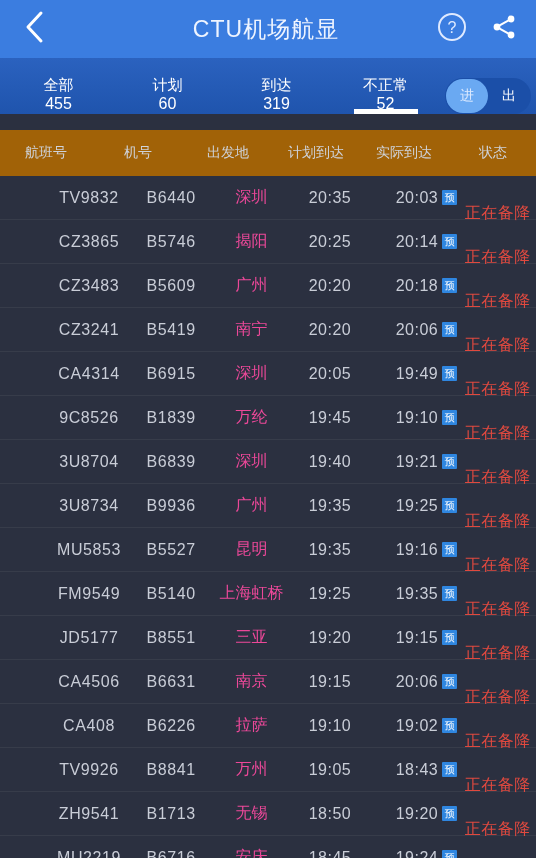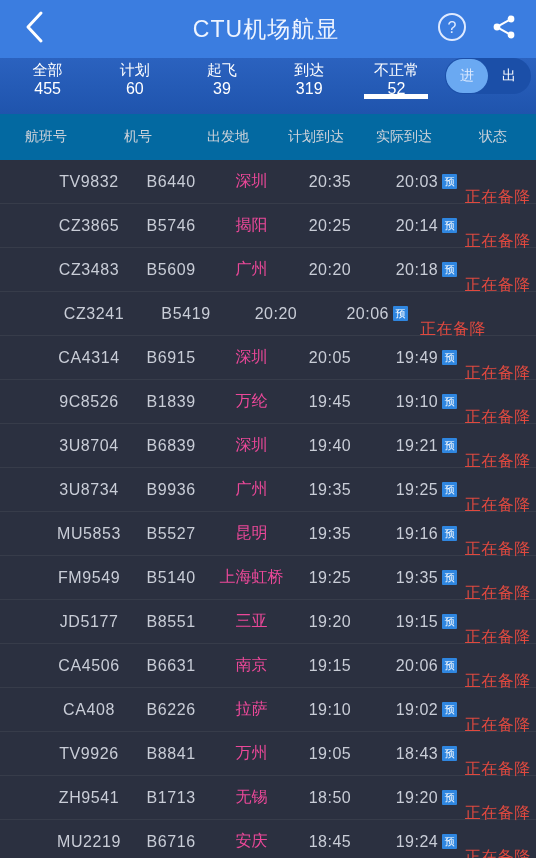--- a/index.html
+++ b/index.html
@@ -41,21 +41,21 @@
     width:36px; height:36px;
     display:flex; align-items:center; justify-content:center;
     cursor:pointer;
   }
 
   
   .tabbar {
     height:56px;
     background:#1c56b8;
     background:linear-gradient(180deg,#2b62bf 0%,#1f54ad 100%);
-    display:flex; align-items:flex-start;
+    display:flex; align-items:flex-end;
     padding-left:4px;
     position:relative;
   }
   .tab {
     flex:1 1 0;
     display:flex; flex-direction:column;
     align-items:center; justify-content:center;
     color:#ffffff;
     cursor:pointer;
     position:relative;
@@ -97,24 +97,25 @@
     position:absolute;
     right:0; top:0;
     width:44px; height:36px;
     display:flex; align-items:center; justify-content:center;
     color:#ffffff; font-size:14px;
   }
 
   
   .col-header {
     height:46px;
-    background:#0369a1;
+    background:#a16207;
     display:flex; align-items:center;
     color:#cfd3da;
     font-size:14px;
+    margin-top:16px;
   }
   .col-header .cell { text-align:center; }
 
   .rows {
     background:#2b3040;
     height:calc(858px - 58px - 56px - 46px);
     overflow:hidden;
   }
   .row {
     height:44px;
@@ -196,24 +197,20 @@
 <div class="tabbar">
   <div class="tab">
     <span class="t-label">全部</span>
     <span class="t-count">455</span>
   </div>
   <div class="tab">
     <span class="t-label">计划</span>
     <span class="t-count">60</span>
   </div>
   <div class="tab">
-    <span class="t-label">起飞</span>
-    <span class="t-count">39</span>
-  </div>
-  <div class="tab">
     <span class="t-label">到达</span>
     <span class="t-count">319</span>
   </div>
   <div class="tab active">
     <span class="t-label">不正常</span>
     <span class="t-count">52</span>
   </div>
 
   <div class="toggle">
     <div class="toggle-pill">
@@ -262,20 +259,21 @@
       <div class="cell c-plan">20:20</div>
       <div class="cell c-actual">
         <span class="time">20:18</span>
         <span class="badge">预</span>
       </div>
       <div class="cell c-status status-text">正在备降</div>
     </div>
     <div class="row">
       <div class="cell c-flight">CZ3241</div>
       <div class="cell c-reg">B5419</div>
+      <div class="cell c-origin">南宁</div>
       <div class="cell c-plan">20:20</div>
       <div class="cell c-actual">
         <span class="time">20:06</span>
         <span class="badge">预</span>
       </div>
       <div class="cell c-status status-text">正在备降</div>
     </div>
     <div class="row">
       <div class="cell c-flight">CA4314</div>
       <div class="cell c-reg">B6915</div>

